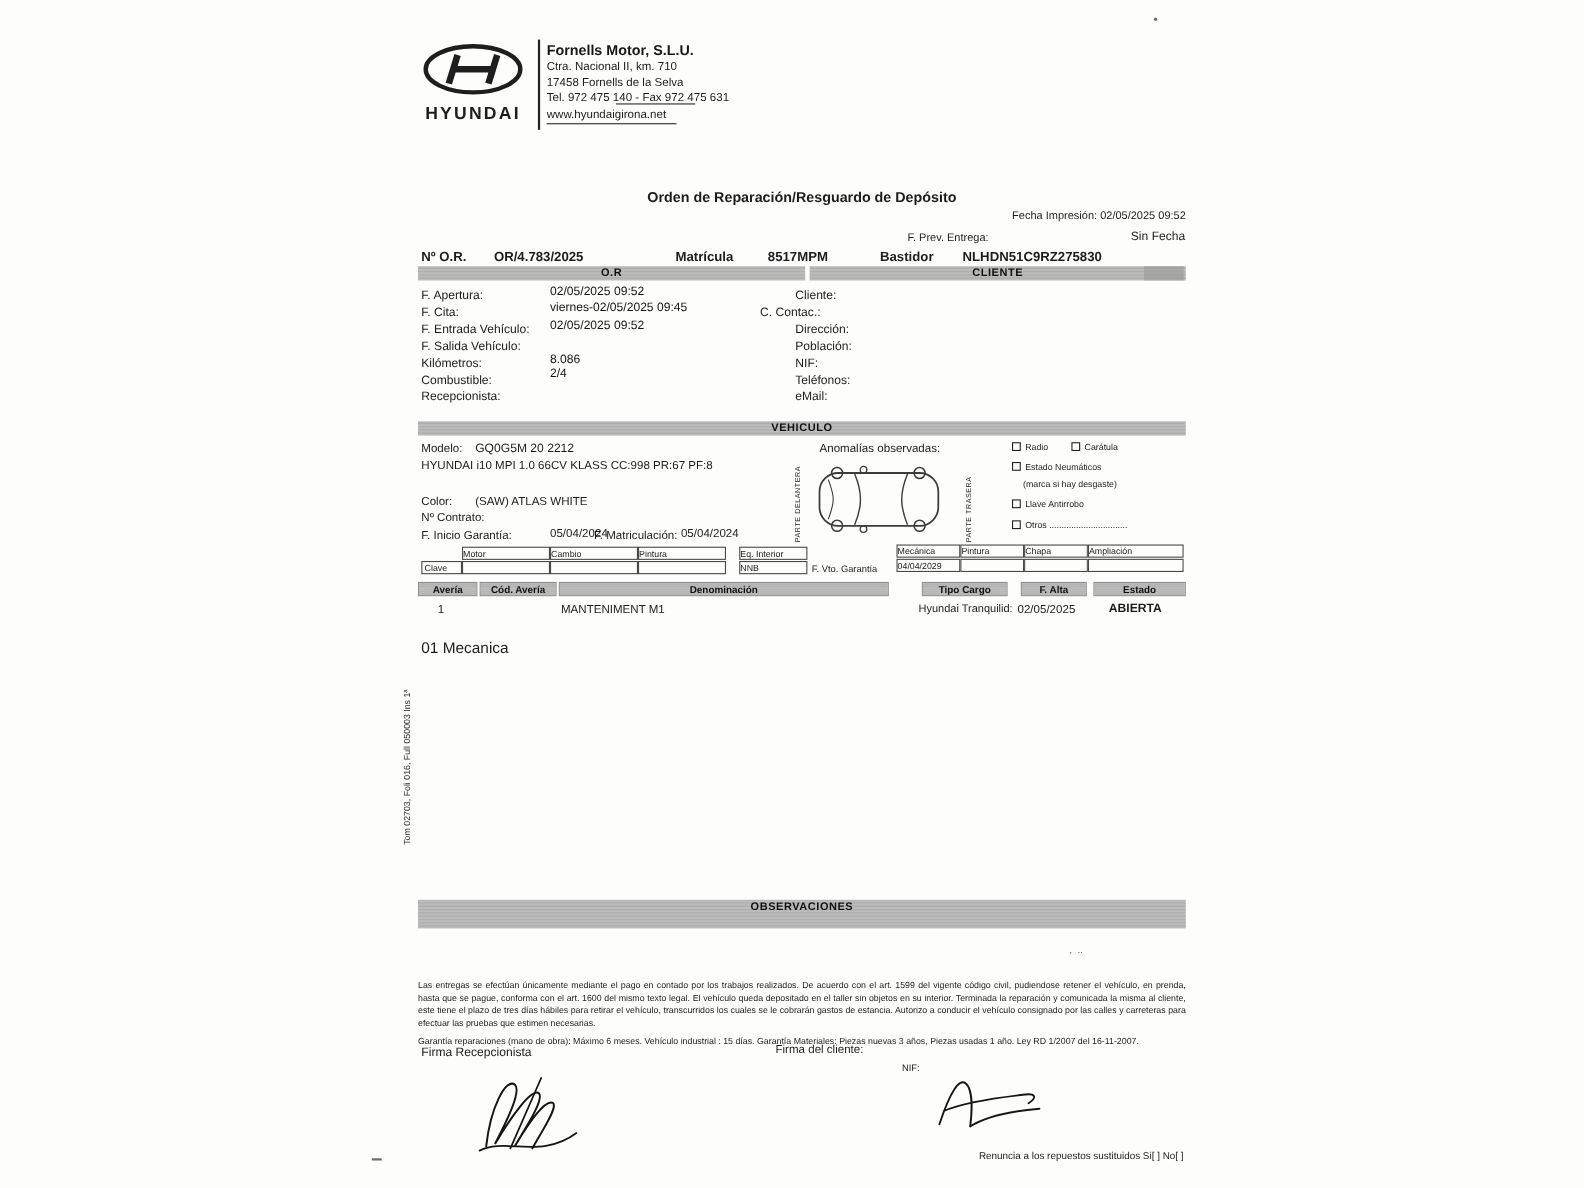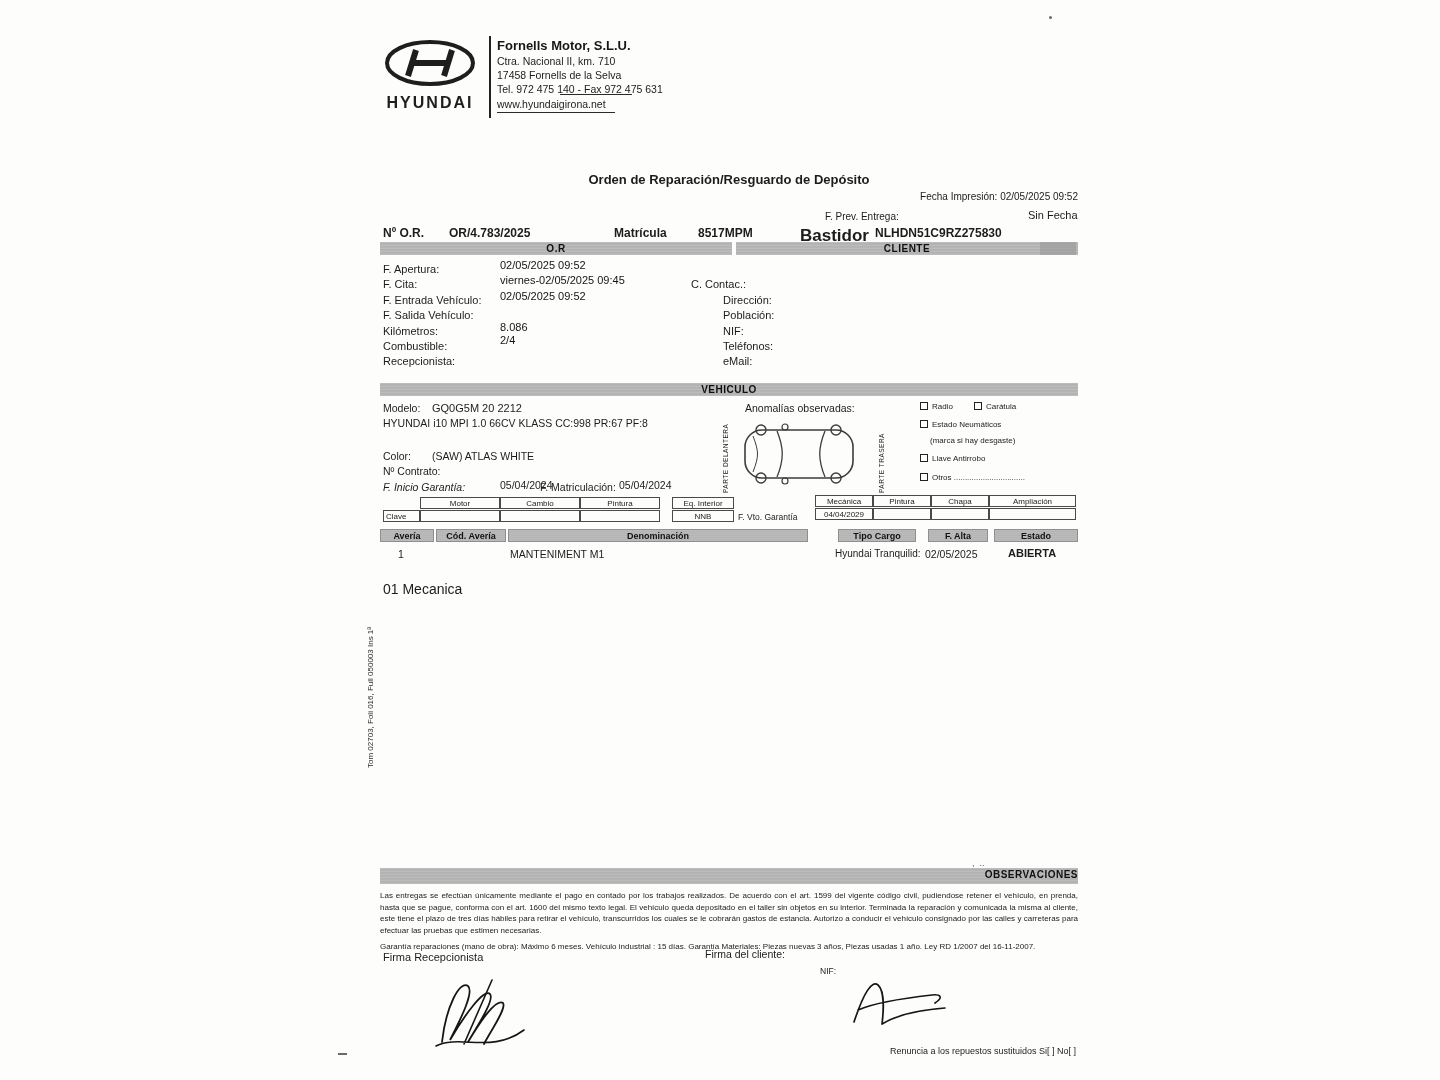--- a/index.html
+++ b/index.html
@@ -15,21 +15,21 @@
     position:absolute; height:13px;
     background:repeating-linear-gradient(0deg,#bcbcbc,#bcbcbc 1px,#aeaeae 2px,#b6b6b6 3px);
     color:#101010; font-size:10px; font-weight:bold; text-align:center; line-height:13px;
     letter-spacing:.5px;
   }
   .flabel { font-size:11px; color:#1c1c1c; }
   .fvalue { font-size:11px; color:#141414; }
   .frow { position:absolute; width:360px; }
   .cell {
     position:absolute; height:12px; border:1px solid #4a4a4a;
-    font-size:8px; text-align:center; line-height:11px; color:#222; background:#fdfdfc;
+    font-size:8px; line-height:11px; color:#222; background:#fdfdfc;
   }
   .gcell {
     position:absolute; height:13px; background:repeating-linear-gradient(0deg,#bdbdbd,#b2b2b2 2px);
     border:1px solid #8f8f8f; font-size:9px; font-weight:bold; text-align:center; line-height:12px; color:#111;
   }
   .chk {
     display:inline-block; width:8px; height:8px; border:1.2px solid #222;
     margin-right:4px; vertical-align:-1px; background:#fff;
   }
   .check-item { position:absolute; font-size:8px; color:#1c1c1c; white-space:nowrap; }
@@ -64,51 +64,52 @@
 
   <div class="abs b" style="left:380px; top:172px; width:698px; text-align:center; font-size:13px;">Orden de Reparación/Resguardo de Depósito</div>
   <div class="abs" style="left:778px; top:191px; width:300px; text-align:right; font-size:10px;">Fecha Impresión: 02/05/2025 09:52</div>
   <div class="abs" style="left:825px; top:211px; font-size:10px;">F. Prev. Entrega:</div>
   <div class="abs" style="left:1028px; top:209px; font-size:11px;">Sin Fecha</div>
 
   <div class="abs b" style="left:383px; top:226px; font-size:12px;">Nº O.R.</div>
   <div class="abs b" style="left:449px; top:226px; font-size:12px;">OR/4.783/2025</div>
   <div class="abs b" style="left:614px; top:226px; font-size:12px;">Matrícula</div>
   <div class="abs b" style="left:698px; top:226px; font-size:12px;">8517MPM</div>
-  <div class="abs b" style="left:800px; top:226px; font-size:17px;">Bastidor</div>
+  <div class="abs b" style="left:800px; top:226px; font-size:12px;">Bastidor</div>
   <div class="abs b" style="left:875px; top:226px; font-size:12px;">NLHDN51C9RZ275830</div>
 
   <div class="bar" style="left:380px; top:242px; width:352px;">O.R</div>
   <div class="bar" style="left:736px; top:242px; width:342px;">CLIENTE</div>
   <div class="abs" style="left:1040px; top:242px; width:36px; height:13px; background:#9a9a9a; opacity:.6;"></div>
 
   <div class="frow" style="left:383px; top:259px;"><span class="flabel">F. Apertura:</span><span class="fvalue abs" style="left:117px;">02/05/2025  09:52</span></div>
   <div class="frow" style="left:383px; top:274px;"><span class="flabel">F. Cita:</span><span class="fvalue abs" style="left:117px;">viernes-02/05/2025  09:45</span></div>
   <div class="frow" style="left:383px; top:290px;"><span class="flabel">F. Entrada Vehículo:</span><span class="fvalue abs" style="left:117px;">02/05/2025  09:52</span></div>
   <div class="frow" style="left:383px; top:305px;"><span class="flabel">F. Salida Vehículo:</span><span class="fvalue abs" style="left:117px;"></span></div>
   <div class="frow" style="left:383px; top:321px;"><span class="flabel">Kilómetros:</span><span class="fvalue abs" style="left:117px;">8.086</span></div>
   <div class="frow" style="left:383px; top:336px;"><span class="flabel">Combustible:</span><span class="fvalue abs" style="left:117px; top:-2px;">2/4</span></div>
   <div class="frow" style="left:383px; top:351px;"><span class="flabel">Recepcionista:</span><span class="fvalue abs" style="left:117px;"></span></div>
 
+  <div class="frow" style="left:723px; top:259px;"><span class="flabel">Cliente:</span></div>
   <div class="frow" style="left:691px; top:274px;"><span class="flabel">C. Contac.:</span></div>
   <div class="frow" style="left:723px; top:290px;"><span class="flabel">Dirección:</span></div>
   <div class="frow" style="left:723px; top:305px;"><span class="flabel">Población:</span></div>
   <div class="frow" style="left:723px; top:321px;"><span class="flabel">NIF:</span></div>
   <div class="frow" style="left:723px; top:336px;"><span class="flabel">Teléfonos:</span></div>
   <div class="frow" style="left:723px; top:351px;"><span class="flabel">eMail:</span></div>
 
   <div class="bar" style="left:380px; top:383px; width:698px;">VEHICULO</div>
 
   <div class="abs" style="left:383px; top:402px; font-size:10.5px;">Modelo:</div>
   <div class="abs" style="left:432px; top:402px; font-size:11px;">GQ0G5M  20 2212</div>
   <div class="abs" style="left:383px; top:417px; font-size:10.5px;">HYUNDAI i10 MPI 1.0 66CV KLASS CC:998 PR:67 PF:8</div>
   <div class="abs" style="left:383px; top:450px; font-size:10.5px;">Color:</div>
   <div class="abs" style="left:432px; top:450px; font-size:10.5px;">(SAW) ATLAS WHITE</div>
   <div class="abs" style="left:383px; top:465px; font-size:10.5px;">Nº Contrato:</div>
-  <div class="abs" style="left:383px; top:481px; font-size:10.5px;font-style:italic;">F. Inicio Garantía:</div>
+  <div class="abs" style="left:383px; top:481px; font-size:10.5px;">F. Inicio Garantía:</div>
   <div class="abs" style="left:500px; top:479px; font-size:10.5px;">05/04/2024</div>
   <div class="abs" style="left:540px; top:481px; font-size:10.5px;">F. Matriculación:</div>
   <div class="abs" style="left:619px; top:479px; font-size:10.5px;">05/04/2024</div>
 
   <div class="abs" style="left:745px; top:402px; font-size:10.5px;">Anomalías observadas:</div>
   <div class="vtext" style="left:722px; top:493px; font-size:6.5px; letter-spacing:.5px;">PARTE DELANTERA</div>
   <div class="vtext" style="left:878px; top:493px; font-size:6.5px; letter-spacing:.5px;">PARTE TRASERA</div>
 
   <svg class="abs" style="left:733px; top:420px;" width="132" height="68" viewBox="0 0 132 68">
     <rect x="12" y="10" width="108" height="48" rx="17" fill="none" stroke="#3c3c3c" stroke-width="1.6"></rect>
@@ -163,21 +164,21 @@
     <div class="abs" style="left:510px; top:548px; font-size:10.5px;">MANTENIMENT M1</div>
     <div class="abs" style="left:835px; top:548px; font-size:10px;">Hyundai Tranquilid:</div>
     <div class="abs" style="left:925px; top:548px; font-size:10.5px;">02/05/2025</div>
     <div class="abs b" style="left:1008px; top:547px; font-size:11px;">ABIERTA</div>
   </div>
 
   <div class="abs" style="left:383px; top:581px; font-size:14px;">01 Mecanica</div>
 
   <div class="vtext" style="left:366px; top:768px; font-size:8px; color:#2a2a2a;">Tom 02703, Foli 016, Full 050003 Ins 1ª</div>
 
-  <div class="bar" style="left:380px; top:868px; width:698px; height:16px; line-height:14px;text-align:right;">OBSERVACIONES</div>
+  <div class="bar" style="left:380px; top:818px; width:698px; height:26px; line-height:14px;">OBSERVACIONES</div>
   <div class="abs" style="left:972px; top:858px; font-size:9px; color:#555;">,&nbsp;&nbsp;..</div>
 
   <div class="legal" style="left:380px; top:890px; width:698px;">Las  entregas se efectúan únicamente mediante el pago en contado por los trabajos realizados. De acuerdo con el art. 1599 del vigente código civil, pudiendose retener el vehículo, en prenda, hasta que se pague, conforma con el art. 1600 del mismo texto legal. El vehículo queda depositado en el taller sin objetos en su interior. Terminada la reparación y comunicada la misma al cliente, este tiene el plazo de tres días hábiles para retirar el vehículo, transcurridos los cuales se le cobrarán gastos de estancia. Autorizo a conducir el vehículo consignado por las calles y carreteras para efectuar las pruebas que estimen necesarias.</div>
   <div class="legal" style="left:380px; top:941px; width:698px;">Garantía reparaciones (mano de obra): Máximo 6 meses.  Vehículo industrial : 15 días. Garantía Materiales: Piezas nuevas 3 años, Piezas usadas 1 año. Ley RD 1/2007 del 16-11-2007.</div>
 
   <div class="abs" style="left:383px; top:951px; font-size:11px;">Firma Recepcionista</div>
   <div class="abs" style="left:705px; top:948px; font-size:10.5px;">Firma del cliente:</div>
   <div class="abs" style="left:820px; top:966px; font-size:8.5px;">NIF:</div>
 
   <svg class="abs" style="left:428px; top:972px;" width="105" height="82" viewBox="0 0 105 82">

